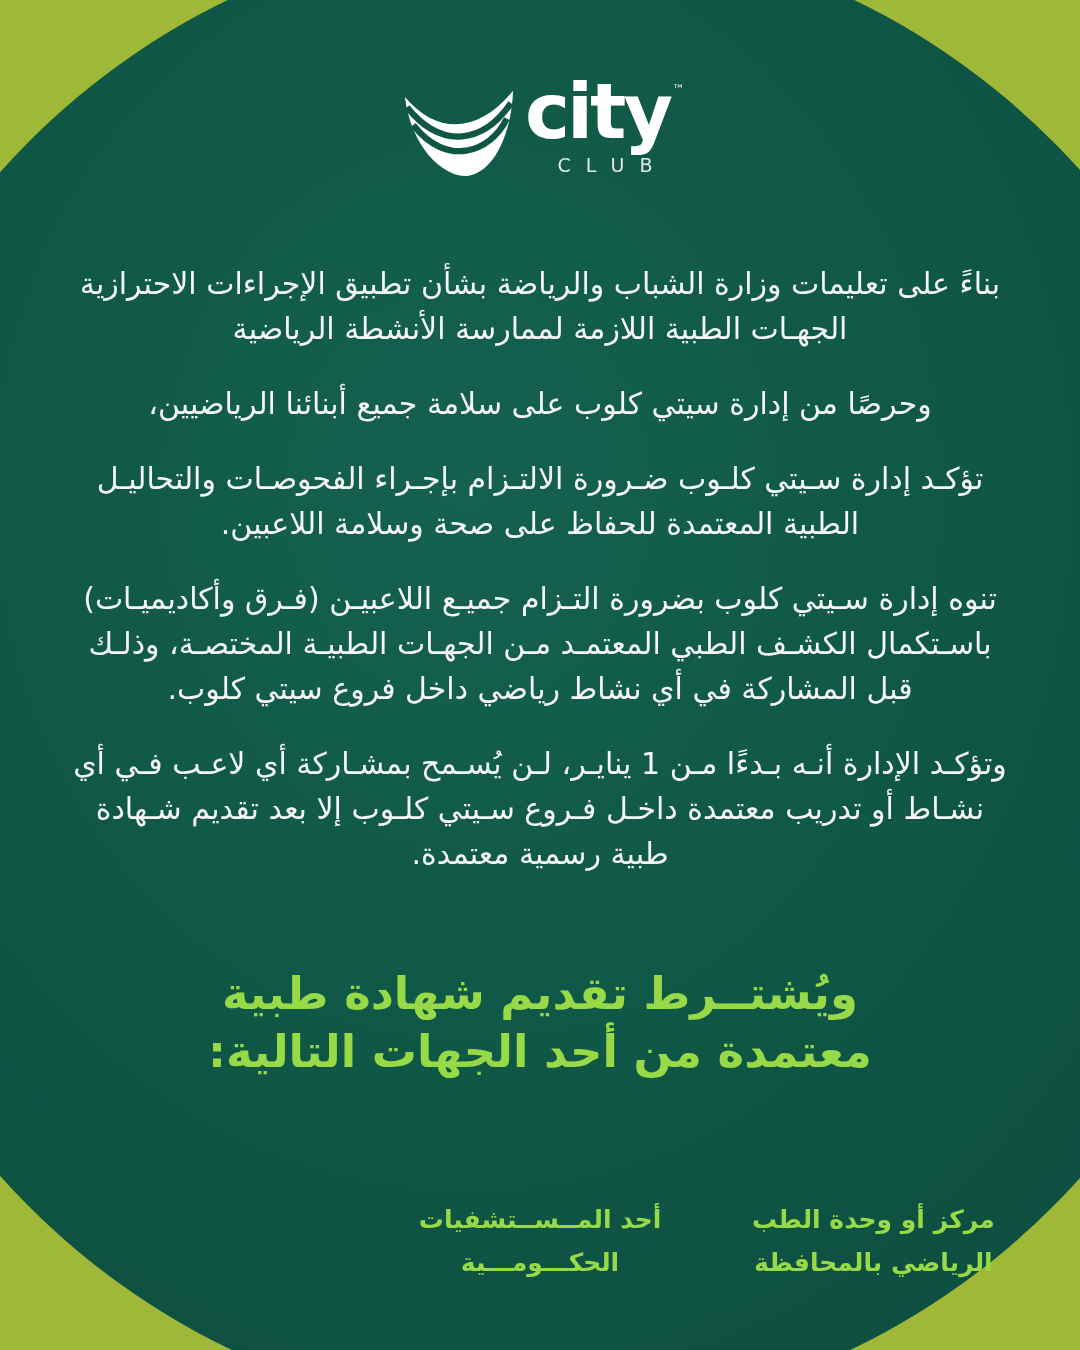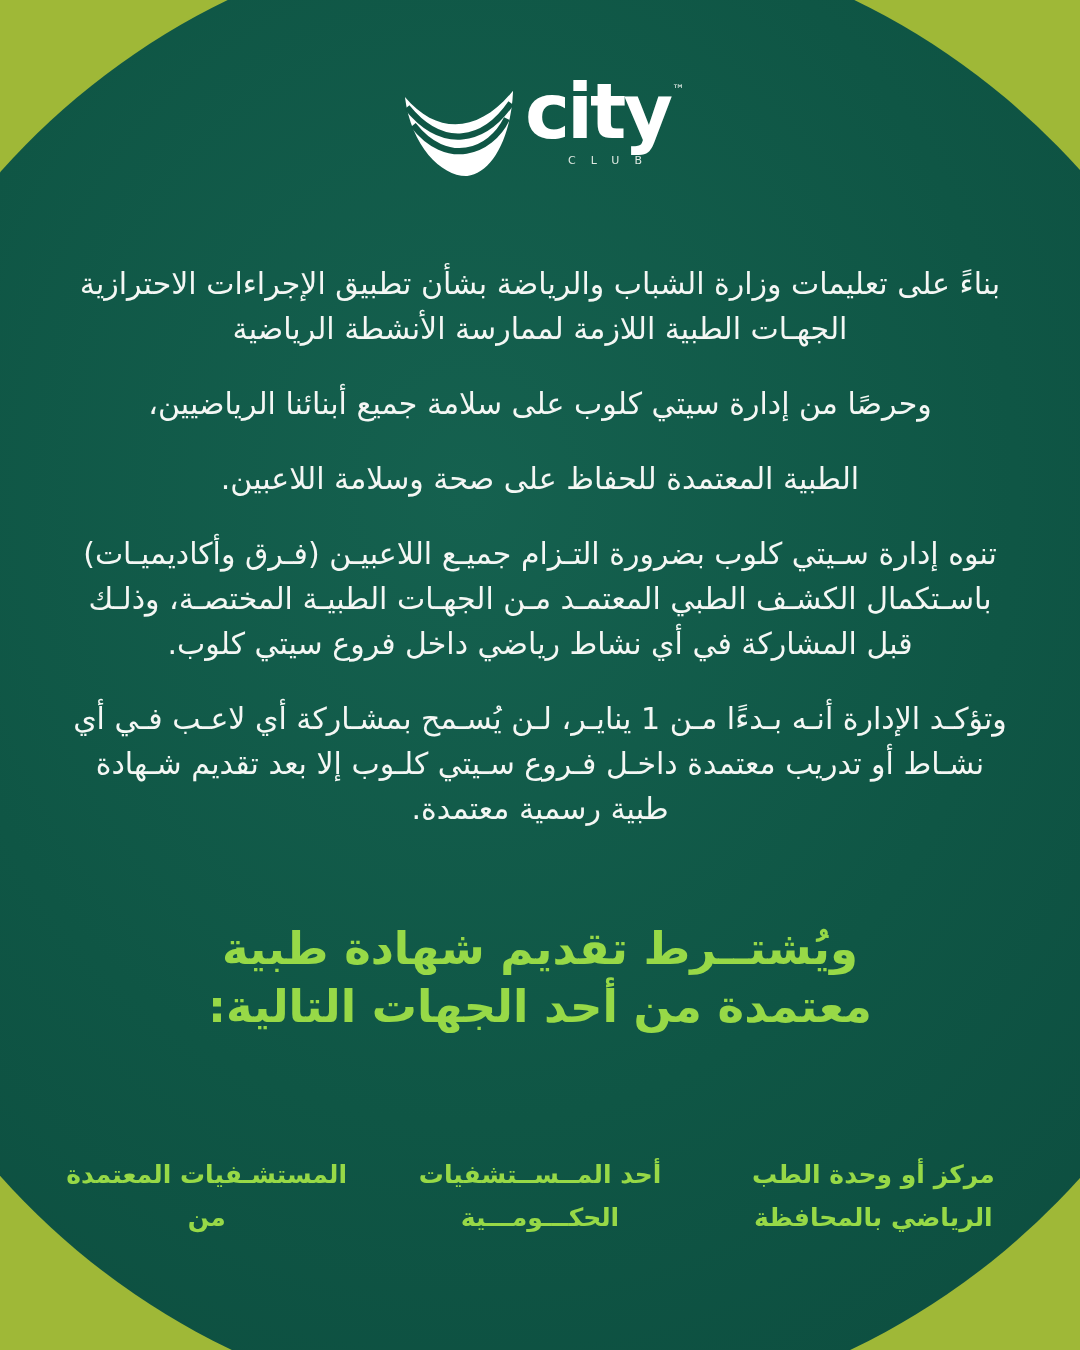--- a/index.html
+++ b/index.html
@@ -51,21 +51,21 @@
   .logo-word-row { display: flex; align-items: flex-start; }
   .logo-word {
     font-size: 76px;
     font-weight: 800;
     letter-spacing: -3px;
     line-height: 80px;
     color: #ffffff;
   }
   .logo-tm { font-size: 13px; color: #e7efe9; margin-top: 10px; margin-left: 2px; }
   .logo-club {
-    font-size: 11px;
+    font-size: 19px;
     font-weight: 400;
     letter-spacing: 15px;
     text-indent: 15px;
     color: #dfe9e2;
     margin-top: 2px;
   }
 
   
   .paragraphs { margin-top: 38px; width: 960px; }
   .para { margin-bottom: 30px; }
@@ -139,20 +139,21 @@
       <div class="para">
         <div class="para-line">بناءً على تعليمات وزارة الشباب والرياضة بشأن تطبيق الإجراءات الاحترازية</div>
         <div class="para-line">الجهـات الطبية اللازمة لممارسة الأنشطة الرياضية</div>
       </div>
 
       <div class="para">
         <div class="para-line">وحرصًا من إدارة سيتي كلوب على سلامة جميع أبنائنا الرياضيين،</div>
       </div>
 
       <div class="para">
+        <div class="para-line">تؤكـد إدارة سـيتي كلـوب ضـرورة الالتـزام بإجـراء الفحوصـات والتحاليـل</div>
         <div class="para-line">الطبية المعتمدة للحفاظ على صحة وسلامة اللاعبين.</div>
       </div>
 
       <div class="para">
         <div class="para-line">تنوه إدارة سـيتي كلوب بضرورة التـزام جميـع اللاعبيـن (فـرق وأكاديميـات)</div>
         <div class="para-line">باسـتكمال الكشـف الطبي المعتمـد مـن الجهـات الطبيـة المختصـة، وذلـك</div>
         <div class="para-line">قبل المشاركة في أي نشاط رياضي داخل فروع سيتي كلوب.</div>
       </div>
 
       <div class="para">
@@ -170,21 +171,20 @@
     <div class="sources">
       <div class="source-col">
         <div class="source-line">مركز أو وحدة الطب</div>
         <div class="source-line">الرياضي بالمحافظة</div>
       </div>
       <div class="source-col">
         <div class="source-line">أحد المــســتشفيات</div>
         <div class="source-line">الحكـــومـــية</div>
       </div>
       <div class="source-col">
-        <div class="source-line">المستشـفيات المعتمدة من</div>
       </div>
     </div>
 
     <div class="closing">
       <div class="closing-line">على سلامة أبنائنا الرياضيين</div>
 
     </div>
 
   </div>
 </div>

